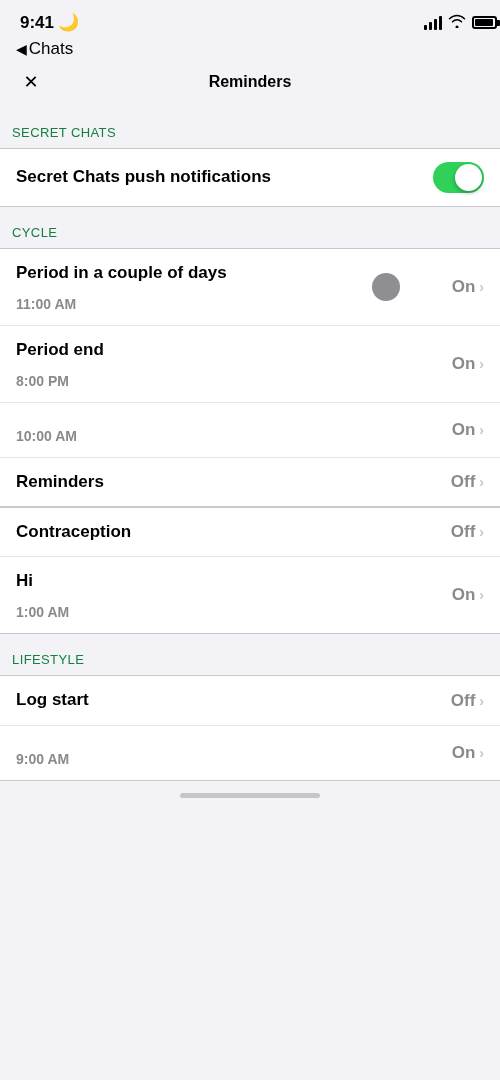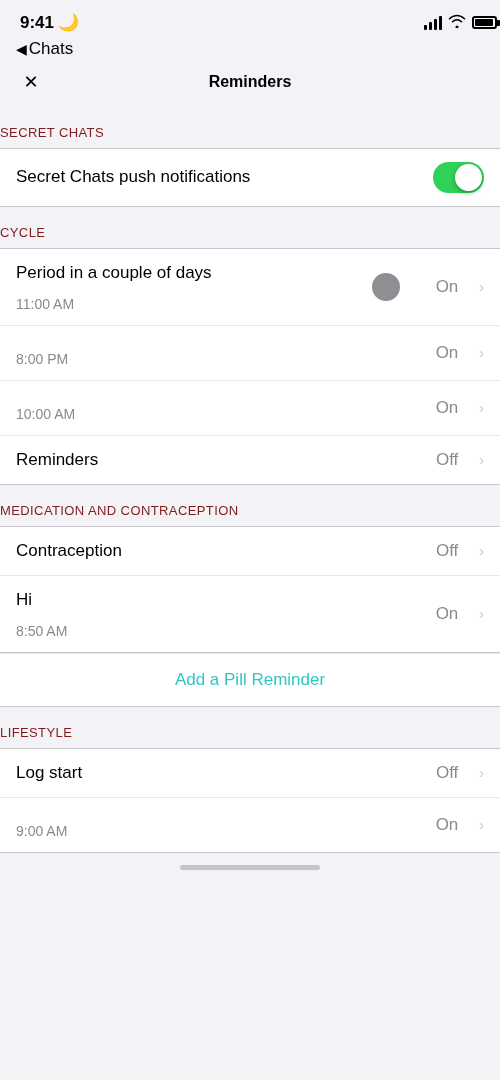--- a/index.html
+++ b/index.html
@@ -117,61 +117,62 @@
       text-align: center;
     }
 
     
     .section {
       margin-bottom: 0;
     }
     .section-label {
       font-size: 13px;
       font-weight: 400;
-      color: #7f1d1d;
+      color: #15803d;
       text-transform: uppercase;
       letter-spacing: 0.4px;
-      padding: 18px 16px 8px 0;
+      padding: 18px 16px 8px 12px;
     }
     .section-card {
       background: #fff;
       margin: 0 0;
       border-top: 0.5px solid #c8c7cc;
       border-bottom: 0.5px solid #c8c7cc;
     }
     .row {
       display: flex;
       align-items: center;
       justify-content: space-between;
       padding: 13px 16px;
       border-bottom: 0.5px solid #e5e5ea;
       background: #fff;
       position: relative;
       cursor: pointer;
+      font-weight: bold;
     }
     .row:last-child {
       border-bottom: none;
     }
     .row-left {
       flex: 1;
     }
     .row-title {
       font-size: 17px;
       color: #000;
       line-height: 1.3;
     }
     .row-subtitle {
       font-size: 14px;
       color: #8a8a8e;
       margin-top: 12px;
     }
     .row-right {
       display: flex;
       align-items: center;
-      gap: 21px;
+      gap: 4px;
       color: #8a8a8e;
       font-size: 17px;
     }
     .row-value {
       font-size: 17px;
       color: #8a8a8e;
     }
     .chevron-right {
       font-size: 14px;
       color: #c7c7cc;
@@ -313,20 +314,21 @@
       </div>
       <div class="grey-dot"></div>
       <div class="row-right">
         <span class="row-value">On</span>
         <span class="chevron-right">›</span>
       </div>
     </div>
 
     <div class="row">
       <div class="row-left">
+        <div class="row-title">Period end</div>
         <div class="row-subtitle">8:00 PM</div>
       </div>
       <div class="row-right">
         <span class="row-value">On</span>
         <span class="chevron-right">›</span>
       </div>
     </div>
 
     <div class="row">
       <div class="row-left">
@@ -345,49 +347,45 @@
       <div class="row-right">
         <span class="row-value">Off</span>
         <span class="chevron-right">›</span>
       </div>
     </div>
 
   </div>
 </div>
 
 <div class="section">
-  <div class="section-label">MEDICATION AND CONTRACEPTION</div>
   <div class="section-card">
 
     <div class="row">
       <div class="row-left">
         <div class="row-title">Contraception</div>
       </div>
       <div class="row-right">
         <span class="row-value">Off</span>
         <span class="chevron-right">›</span>
       </div>
     </div>
 
     <div class="row">
       <div class="row-left">
         <div class="row-title">Hi</div>
-        <div class="row-subtitle">8:50 AM</div>
+        <div class="row-subtitle">1:00 AM</div>
       </div>
       <div class="row-right">
         <span class="row-value">On</span>
         <span class="chevron-right">›</span>
       </div>
     </div>
 
   </div>
 
-  <div class="add-pill-btn">
-    <span class="add-pill-text">Add a Pill Reminder</span>
-  </div>
 </div>
 
 <div class="section">
   <div class="section-label">LIFESTYLE</div>
   <div class="section-card">
 
     <div class="row">
       <div class="row-left">
         <div class="row-title">Log start</div>
       </div>

